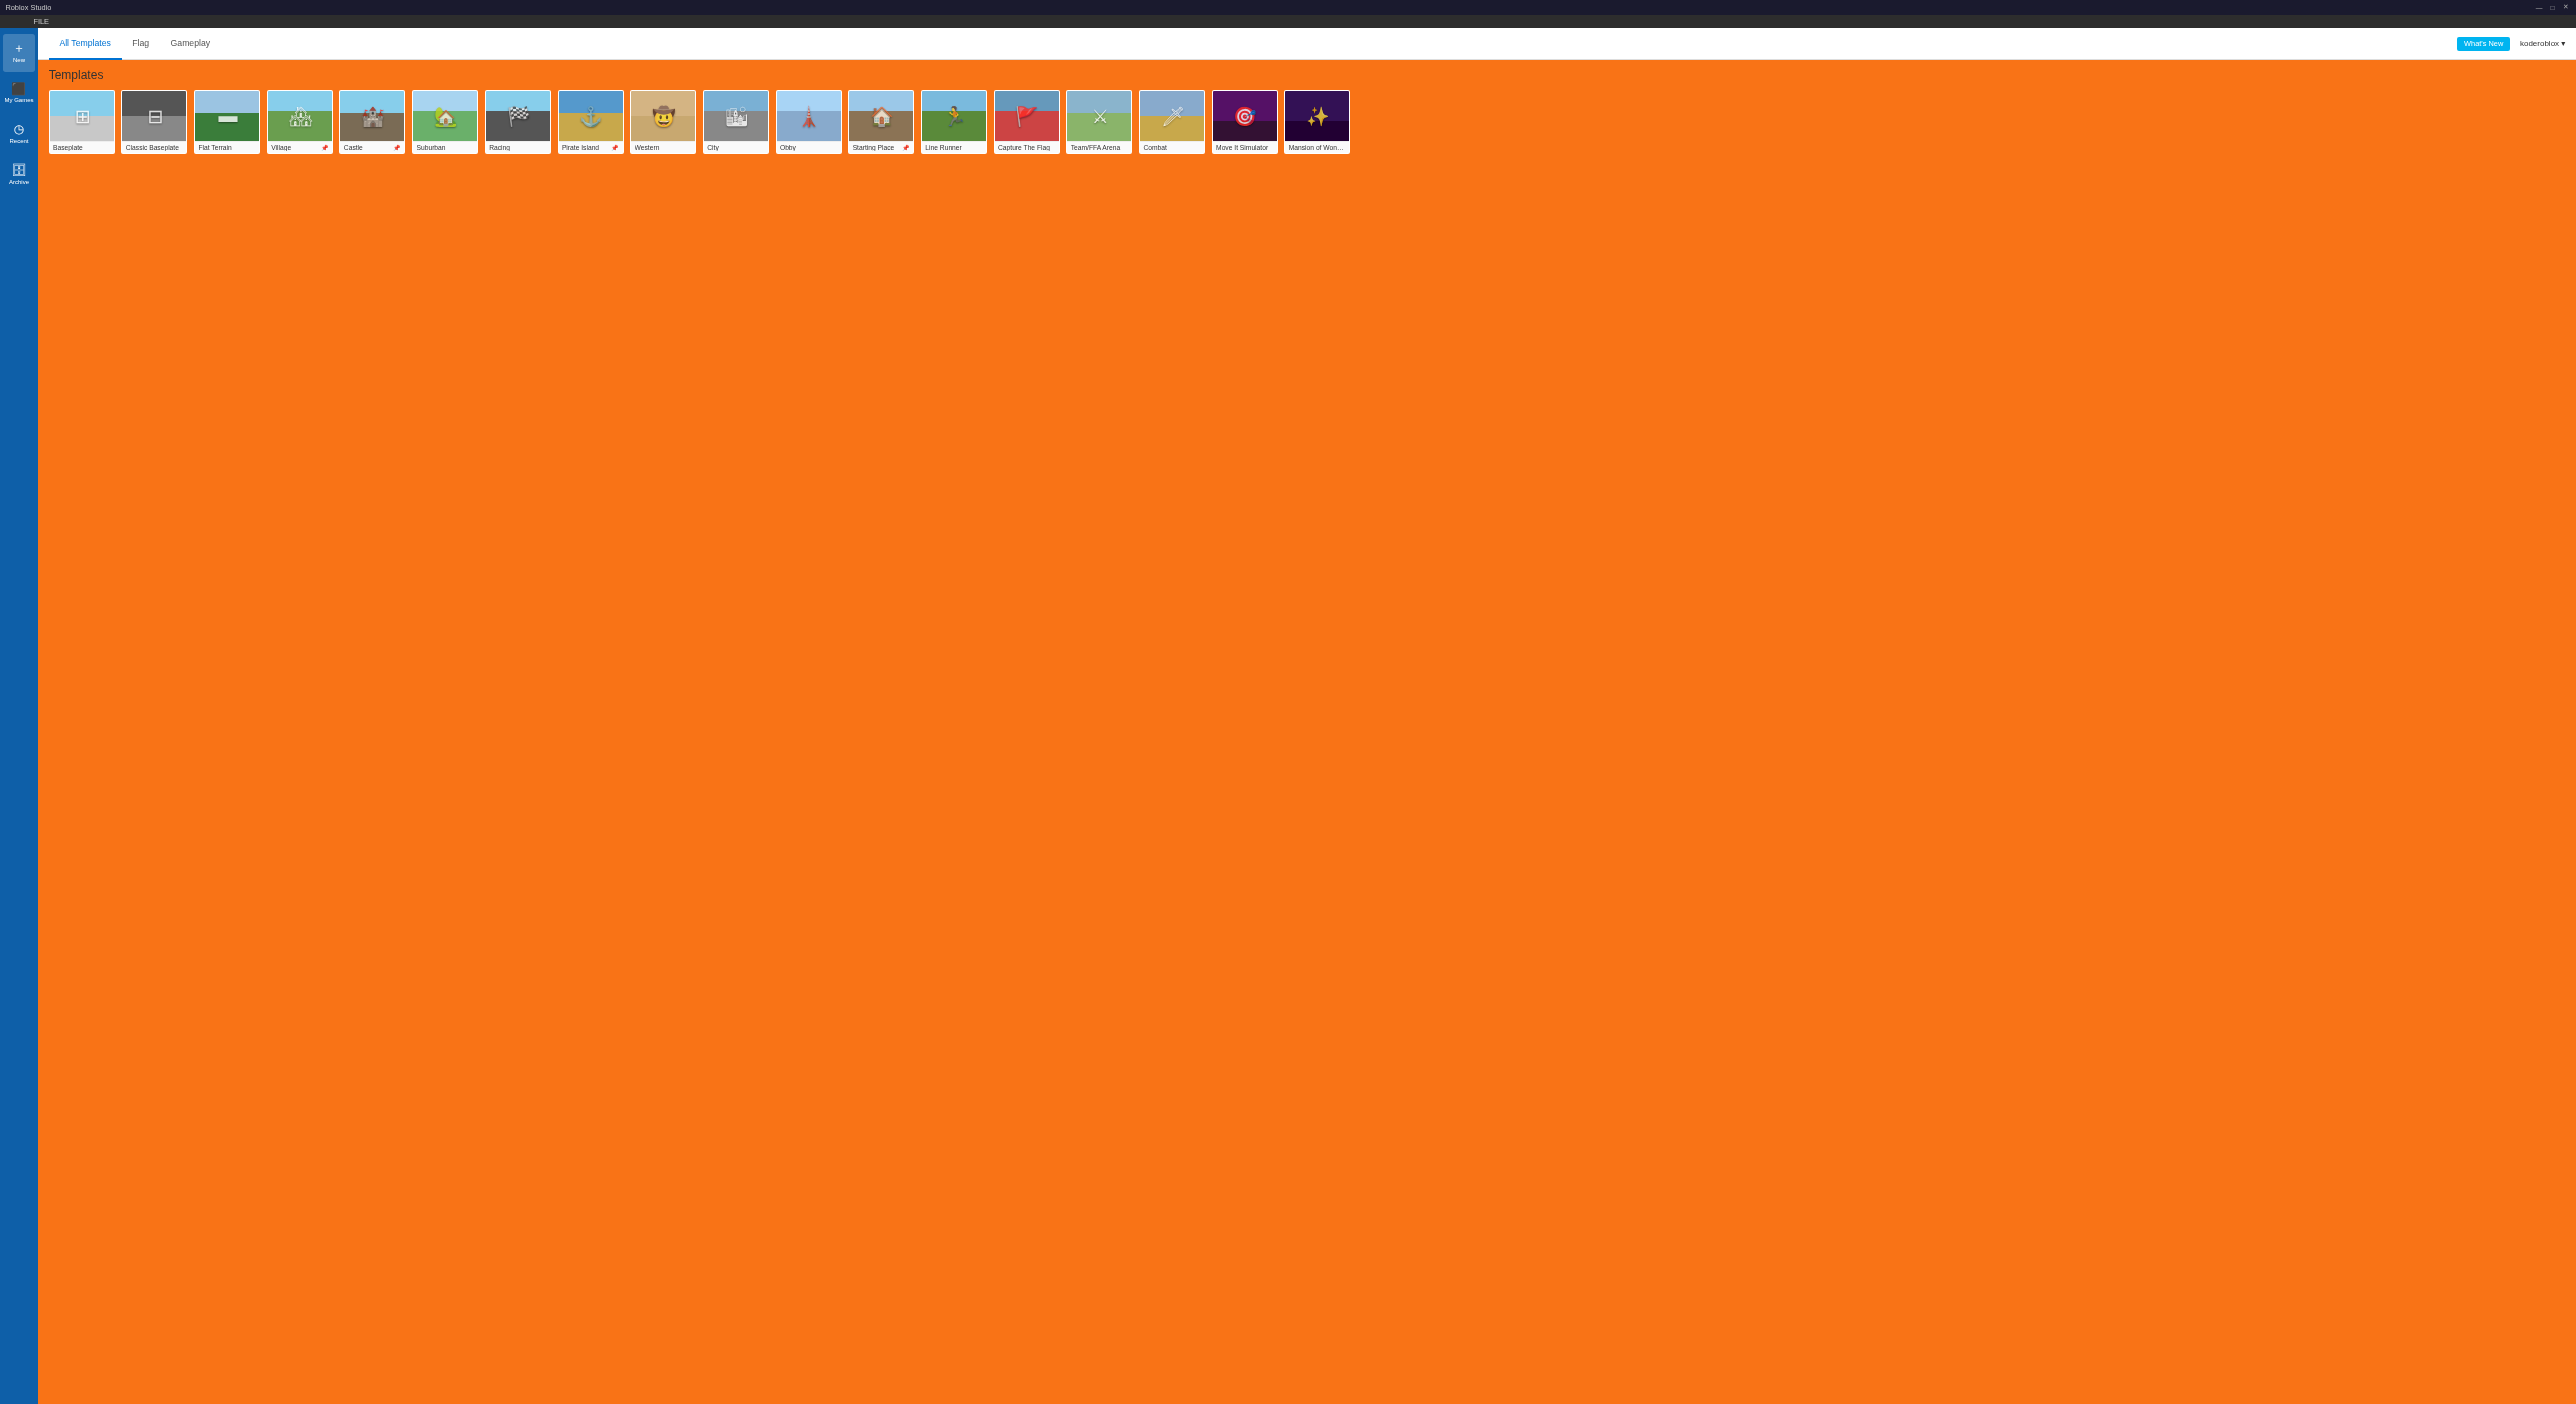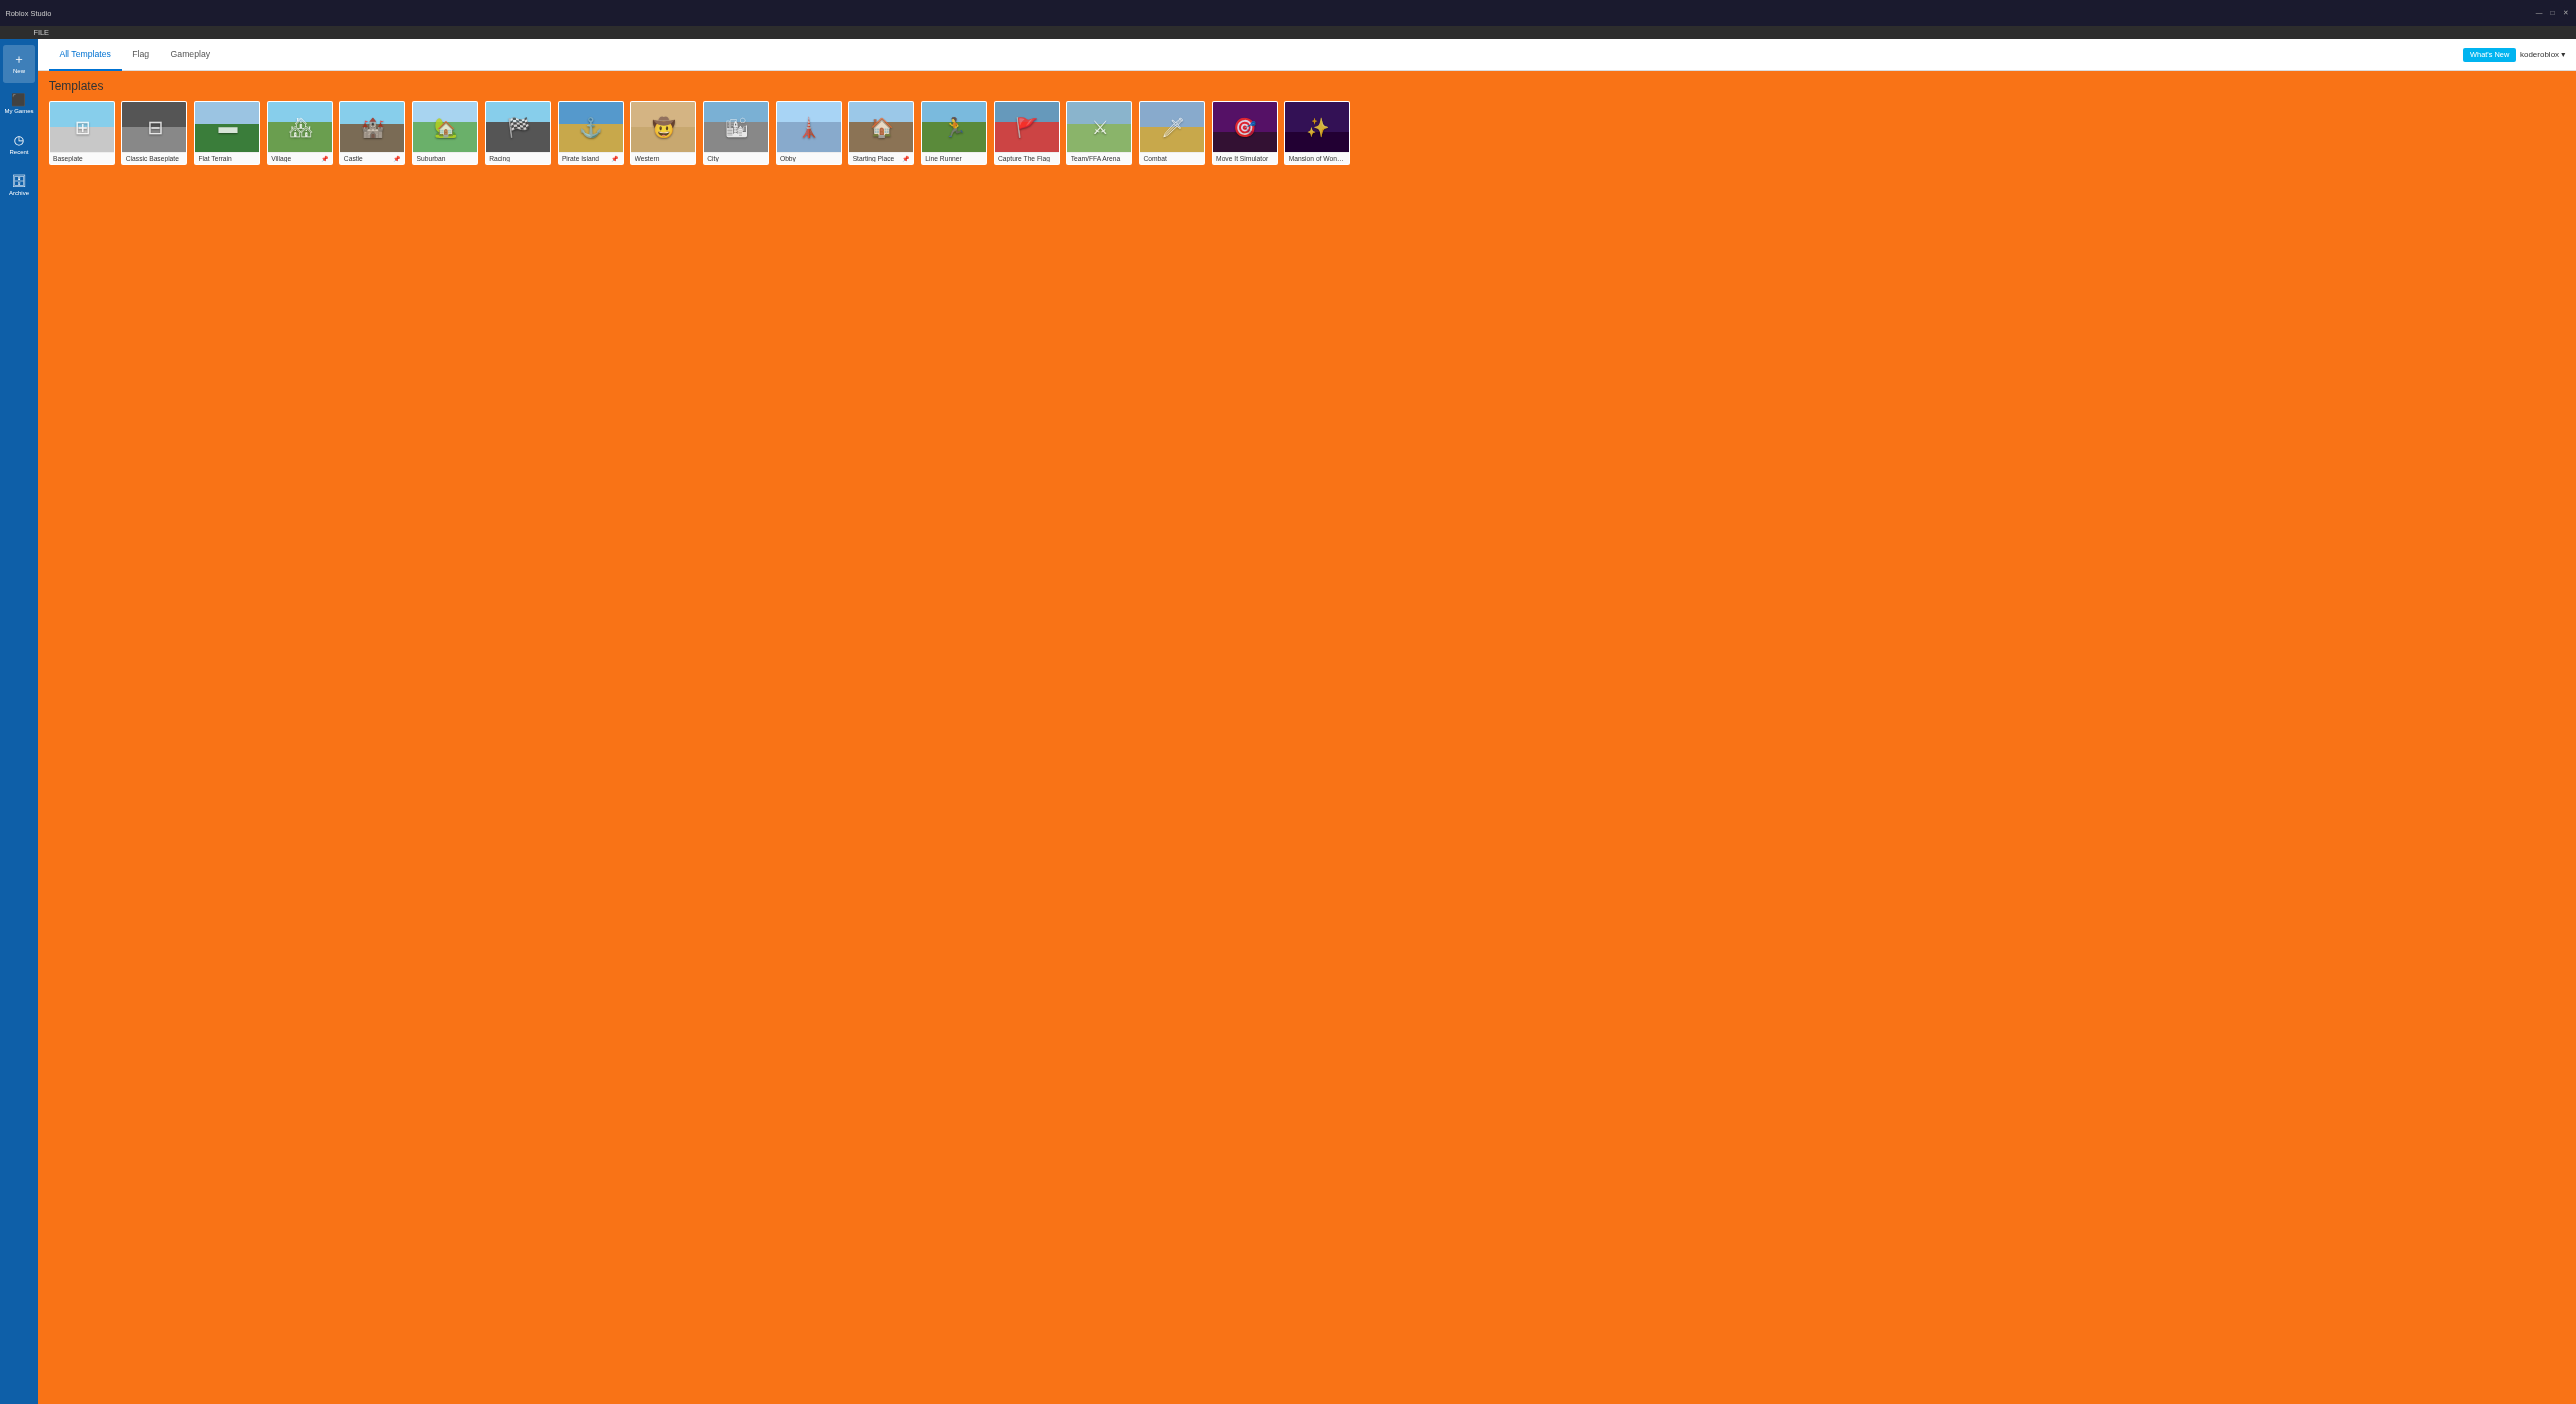--- a/index.html
+++ b/index.html
@@ -11,21 +11,21 @@
       overflow: hidden;
       display: flex;
       flex-direction: column;
       font-size: 8.7px;
     }
 
     
     #title-bar {
       background: #1a1a2e;
       color: #ccc;
-      height: 26px;
+      height: 15px;
       display: flex;
       align-items: center;
       padding: 0 5.4px;
       font-size: 7.4px;
       flex-shrink: 0;
     }
     #title-bar-title {
       flex: 1;
     }
     #title-bar-controls {
@@ -142,21 +142,21 @@
     .tab.active {
       color: #0072d2;
       border-bottom-color: #0072d2;
       font-weight: 500;
     }
 
     
     #user-bar {
       display: flex;
       align-items: center;
-      gap: 4px;
+      gap: 10px;
     }
     #whats-new-btn {
       background: #00b4f0;
       color: white;
       border: none;
       padding: 2.7px 6.7px;
       border-radius: 2px;
       font-size: 7.4px;
       cursor: pointer;
     }

